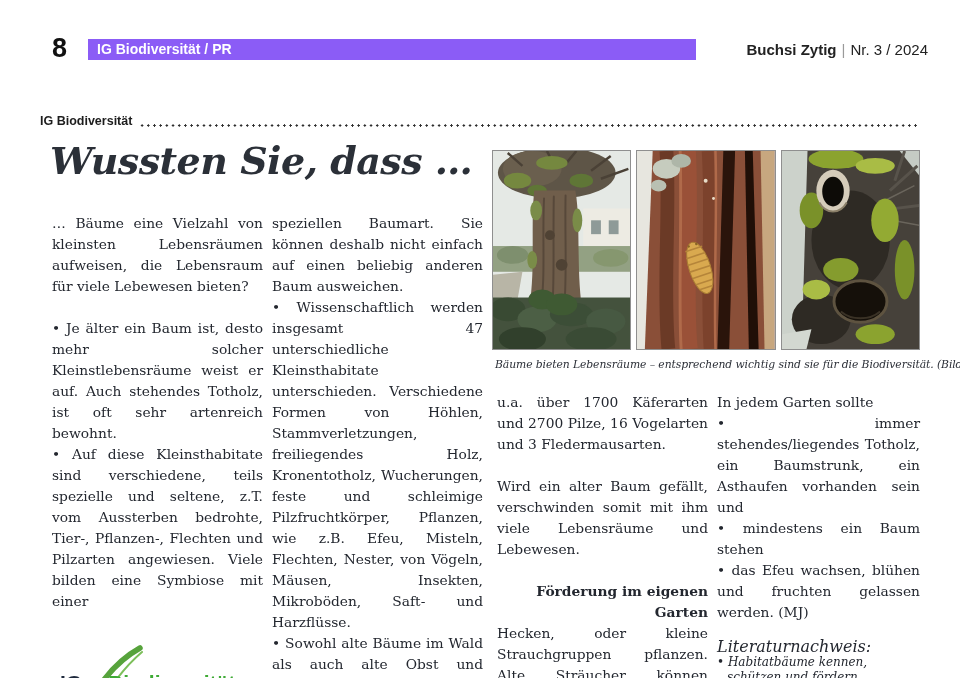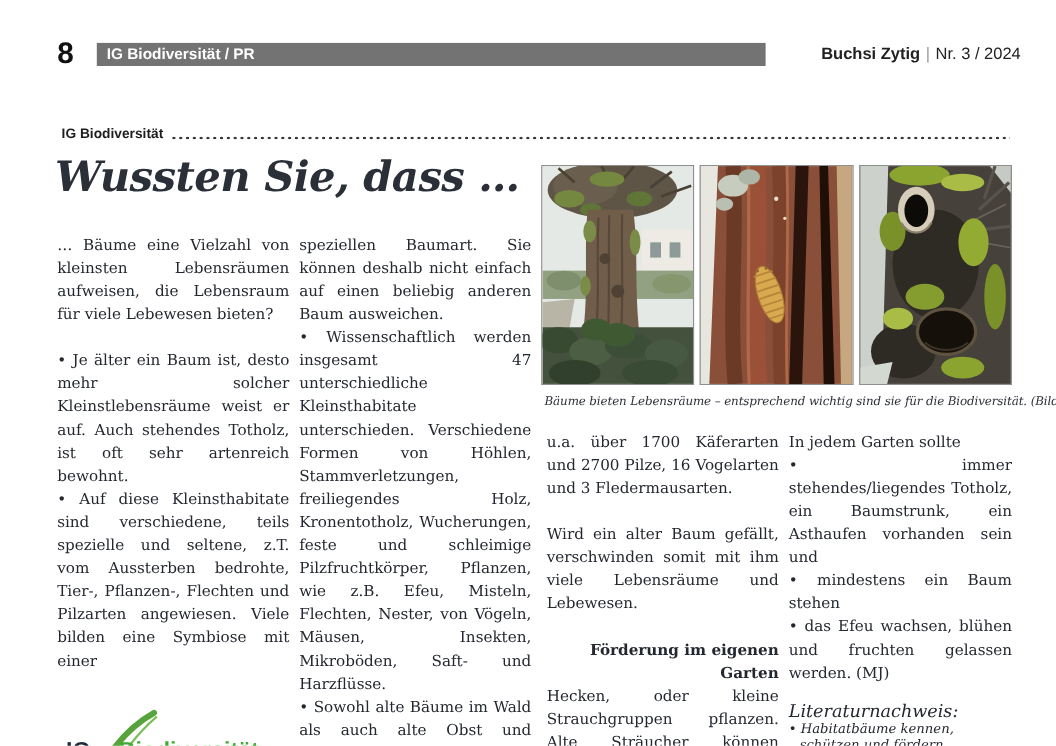--- a/index.html
+++ b/index.html
@@ -14,38 +14,38 @@
   .abs { position:absolute; }
 
   
   .page-num {
     left:52px; top:33px;
     font-family:"Liberation Sans", sans-serif;
     font-weight:700; font-size:27px; color:#111;
   }
   .section-bar {
     left:88px; top:39px; width:608px; height:21px;
-    background:#737373; color:#ffffff;
+    background:#8b5cf6; color:#ffffff;
     font-family:"Liberation Sans", sans-serif;
     font-weight:700; font-size:14px; line-height:21px;
     padding-left:9px; box-sizing:border-box;
   }
   .issue-info {
     right:32px; top:41px;
     font-family:"Liberation Sans", sans-serif;
     font-size:15px; color:#222;
     white-space:nowrap;
     text-align:right;
   }
   .issue-info .mast { font-weight:700; }
   .issue-info .sep { color:#9a9a9a; margin:0 5px; font-weight:400; }
 
   
   .kicker-row {
-    left:56px; top:114px; right:42px;
+    left:40px; top:114px; right:42px;
     display:flex; align-items:flex-end;
   }
   .kicker {
     font-family:"Liberation Sans", sans-serif;
     font-weight:700; font-size:12.5px; color:#1d1d1d;
     white-space:nowrap;
   }
   .kicker-dots {
     flex:1; height:5px; margin-left:7px; margin-bottom:1px;
     background-image:radial-gradient(circle, #2e2e2e 1.05px, transparent 1.3px);

